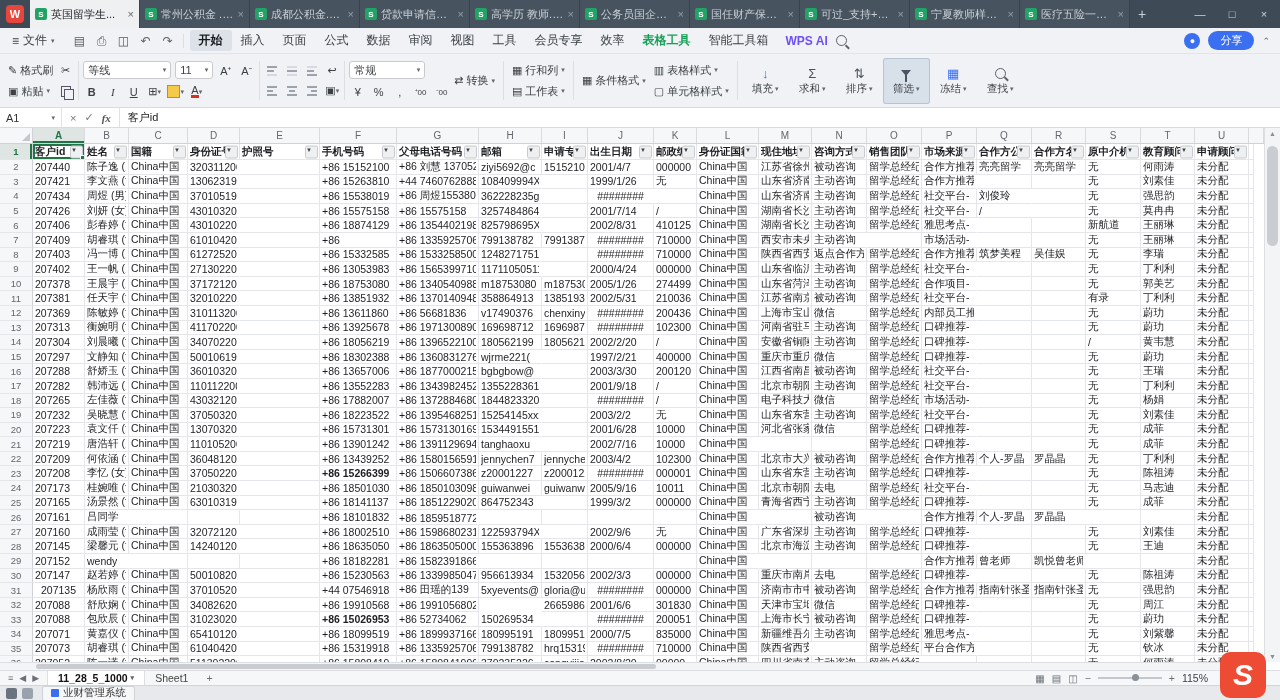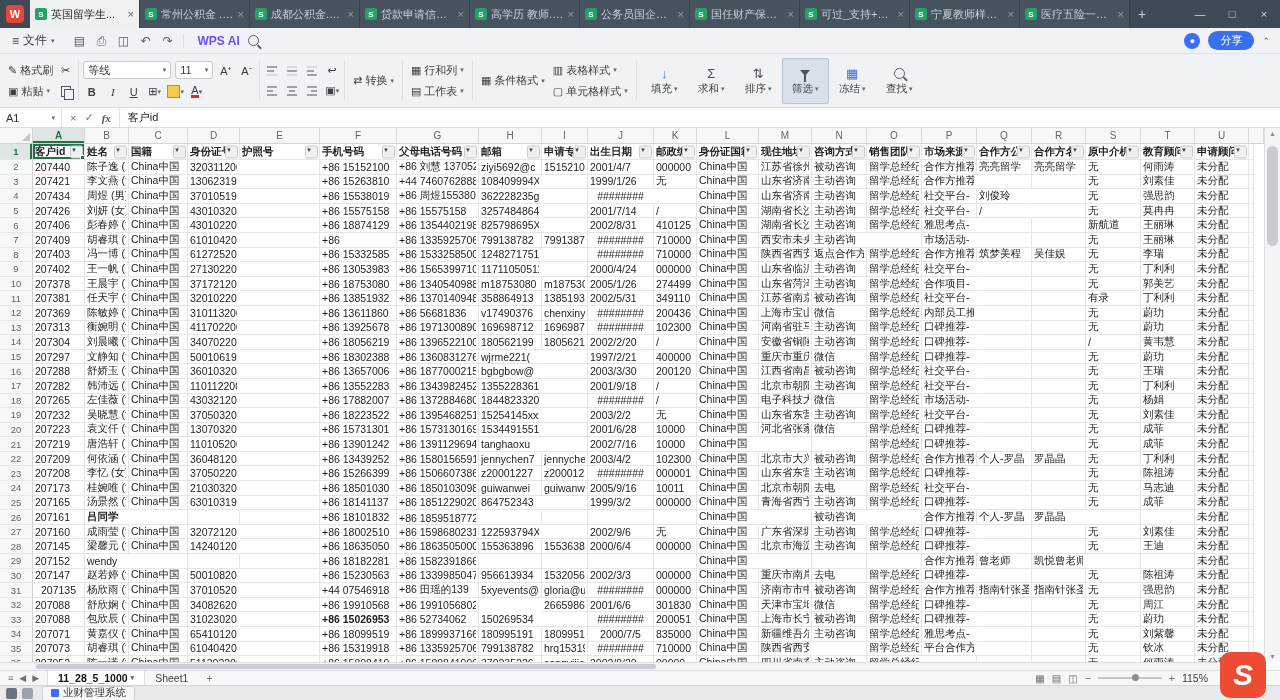--- a/index.html
+++ b/index.html
@@ -200,20 +200,34 @@
       <span>文件</span>
       <span class="car">▾</span>
     </div>
   <div class="qicons">
     <span>▤</span>
     <span>⎙</span>
     <span>◫</span>
     <span>↶</span>
     <span>↷</span>
   </div>
+  <div style="display:flex">
+      <div class="mitem active">开始</div>
+      <div class="mitem">插入</div>
+      <div class="mitem">页面</div>
+      <div class="mitem">公式</div>
+      <div class="mitem">数据</div>
+      <div class="mitem">审阅</div>
+      <div class="mitem">视图</div>
+      <div class="mitem">工具</div>
+      <div class="mitem">会员专享</div>
+      <div class="mitem">效率</div>
+      <div class="mitem accent">表格工具</div>
+      <div class="mitem">智能工具箱</div>
+    </div>
   <div class="wpsai">WPS AI</div>
   <span class="mag"></span>
   <div class="mb-right">
     <div class="avatar">●</div>
     <div class="sharebtn">分享</div>
     <div class="collapse">⌃</div>
   </div>
 </div>
 
 <div class="ribbon">
@@ -308,20 +322,33 @@
           <svg width="12" height="12">
             <line x1="1" y1="2" x2="11" y2="2" stroke="#4a5360"></line>
             <line x1="5" y1="6" x2="11" y2="6" stroke="#4a5360"></line>
             <line x1="1" y1="10" x2="11" y2="10" stroke="#4a5360"></line>
           </svg>
         </div>
       <div class="alico">▣<span class="car">▾</span></div>
     </div>
   </div>
   <div class="vsep"></div>
+  <div class="rcol">
+    <div class="sel" style="width:76px">
+        <span>常规</span>
+        <span class="car">▾</span>
+      </div>
+    <div class="rrow">
+      <div class="fbtn">¥</div>
+      <div class="fbtn">%</div>
+      <div class="fbtn">,</div>
+      <div class="fbtn" style="font-size:8px">⁺00</div>
+      <div class="fbtn" style="font-size:8px">⁻00</div>
+    </div>
+  </div>
   <div class="rcol">
     <div class="rbtn">
         <span>⇄</span>
         <span>转换</span>
         <span class="car">▾</span>
       </div>
   </div>
   <div class="vsep"></div>
   <div class="rcol">
     <div class="rbtn">
@@ -1163,21 +1190,21 @@
         <div class="cell" style="width: 63px; flex: 0 0 63px;">
           <span>358864913</span>
         </div>
         <div class="cell" style="width: 46px; flex: 0 0 46px;">
           <span>13851932</span>
         </div>
         <div class="cell" style="width: 66px; flex: 0 0 66px;">
           <span>2002/5/31</span>
         </div>
         <div class="cell" style="width: 43px; flex: 0 0 43px;">
-          <span>349110</span>
+          <span>210036</span>
         </div>
         <div class="cell" style="width: 62px; flex: 0 0 62px;">
           <span>China中国</span>
         </div>
         <div class="cell" style="width: 53px; flex: 0 0 53px;">
           <span>江苏省南京</span>
         </div>
         <div class="cell" style="width: 55px; flex: 0 0 55px;">
           <span>被动咨询</span>
         </div>
@@ -1951,21 +1978,21 @@
         </div>
         <div class="cell" style="width: 59px; flex: 0 0 59px;">
           <span>China中国</span>
         </div>
         <div class="cell spill" style="width: 52px; flex: 0 0 52px;">
           <span style="max-width: 129px;">370502200012272047</span>
         </div>
         <div class="cell" style="width: 80px; flex: 0 0 80px;">
           <span></span>
         </div>
-        <div class="cell" style="width: 77px; flex: 0 0 77px;">
+        <div class="cell" style="width: 77px; flex: 0 0 77px; font-weight: bold;">
           <span>+86 15266399</span>
         </div>
         <div class="cell" style="width: 82px; flex: 0 0 82px;">
           <span>+86 1506607386</span>
         </div>
         <div class="cell" style="width: 63px; flex: 0 0 63px;">
           <span>z20001227</span>
         </div>
         <div class="cell" style="width: 46px; flex: 0 0 46px;">
           <span>z20001227</span>
@@ -2141,21 +2168,21 @@
           <span>未分配</span>
         </div>
         <div class="cell" style="flex: 1 1 0%;"></div>
       </div>
       <div class="row">
         <div class="rnum">26</div>
         <div class="cell" style="width: 52px; flex: 0 0 52px;">
           <span>207161</span>
         </div>
         <div class="cell spill" style="width: 44px; flex: 0 0 44px;">
-          <span style="max-width: 100px; font-weight: bold;">吕同学</span>
+          <span style="max-width: 100px;">吕同学</span>
         </div>
         <div class="cell" style="width: 59px; flex: 0 0 59px;">
           <span></span>
         </div>
         <div class="cell" style="width: 52px; flex: 0 0 52px;">
           <span></span>
         </div>
         <div class="cell" style="width: 80px; flex: 0 0 80px;">
           <span></span>
         </div>
@@ -2700,21 +2727,21 @@
         </div>
         <div class="cell" style="width: 82px; flex: 0 0 82px;">
           <span>+86 1899937166</span>
         </div>
         <div class="cell" style="width: 63px; flex: 0 0 63px;">
           <span>180995191</span>
         </div>
         <div class="cell" style="width: 46px; flex: 0 0 46px;">
           <span>180995191</span>
         </div>
-        <div class="cell" style="width: 66px; flex: 0 0 66px; justify-content: center;">
+        <div class="cell" style="width: 66px; flex: 0 0 66px;">
           <span>2000/7/5</span>
         </div>
         <div class="cell" style="width: 43px; flex: 0 0 43px;">
           <span>835000</span>
         </div>
         <div class="cell" style="width: 62px; flex: 0 0 62px;">
           <span>China中国</span>
         </div>
         <div class="cell" style="width: 53px; flex: 0 0 53px;">
           <span>新疆维吾尔</span>

